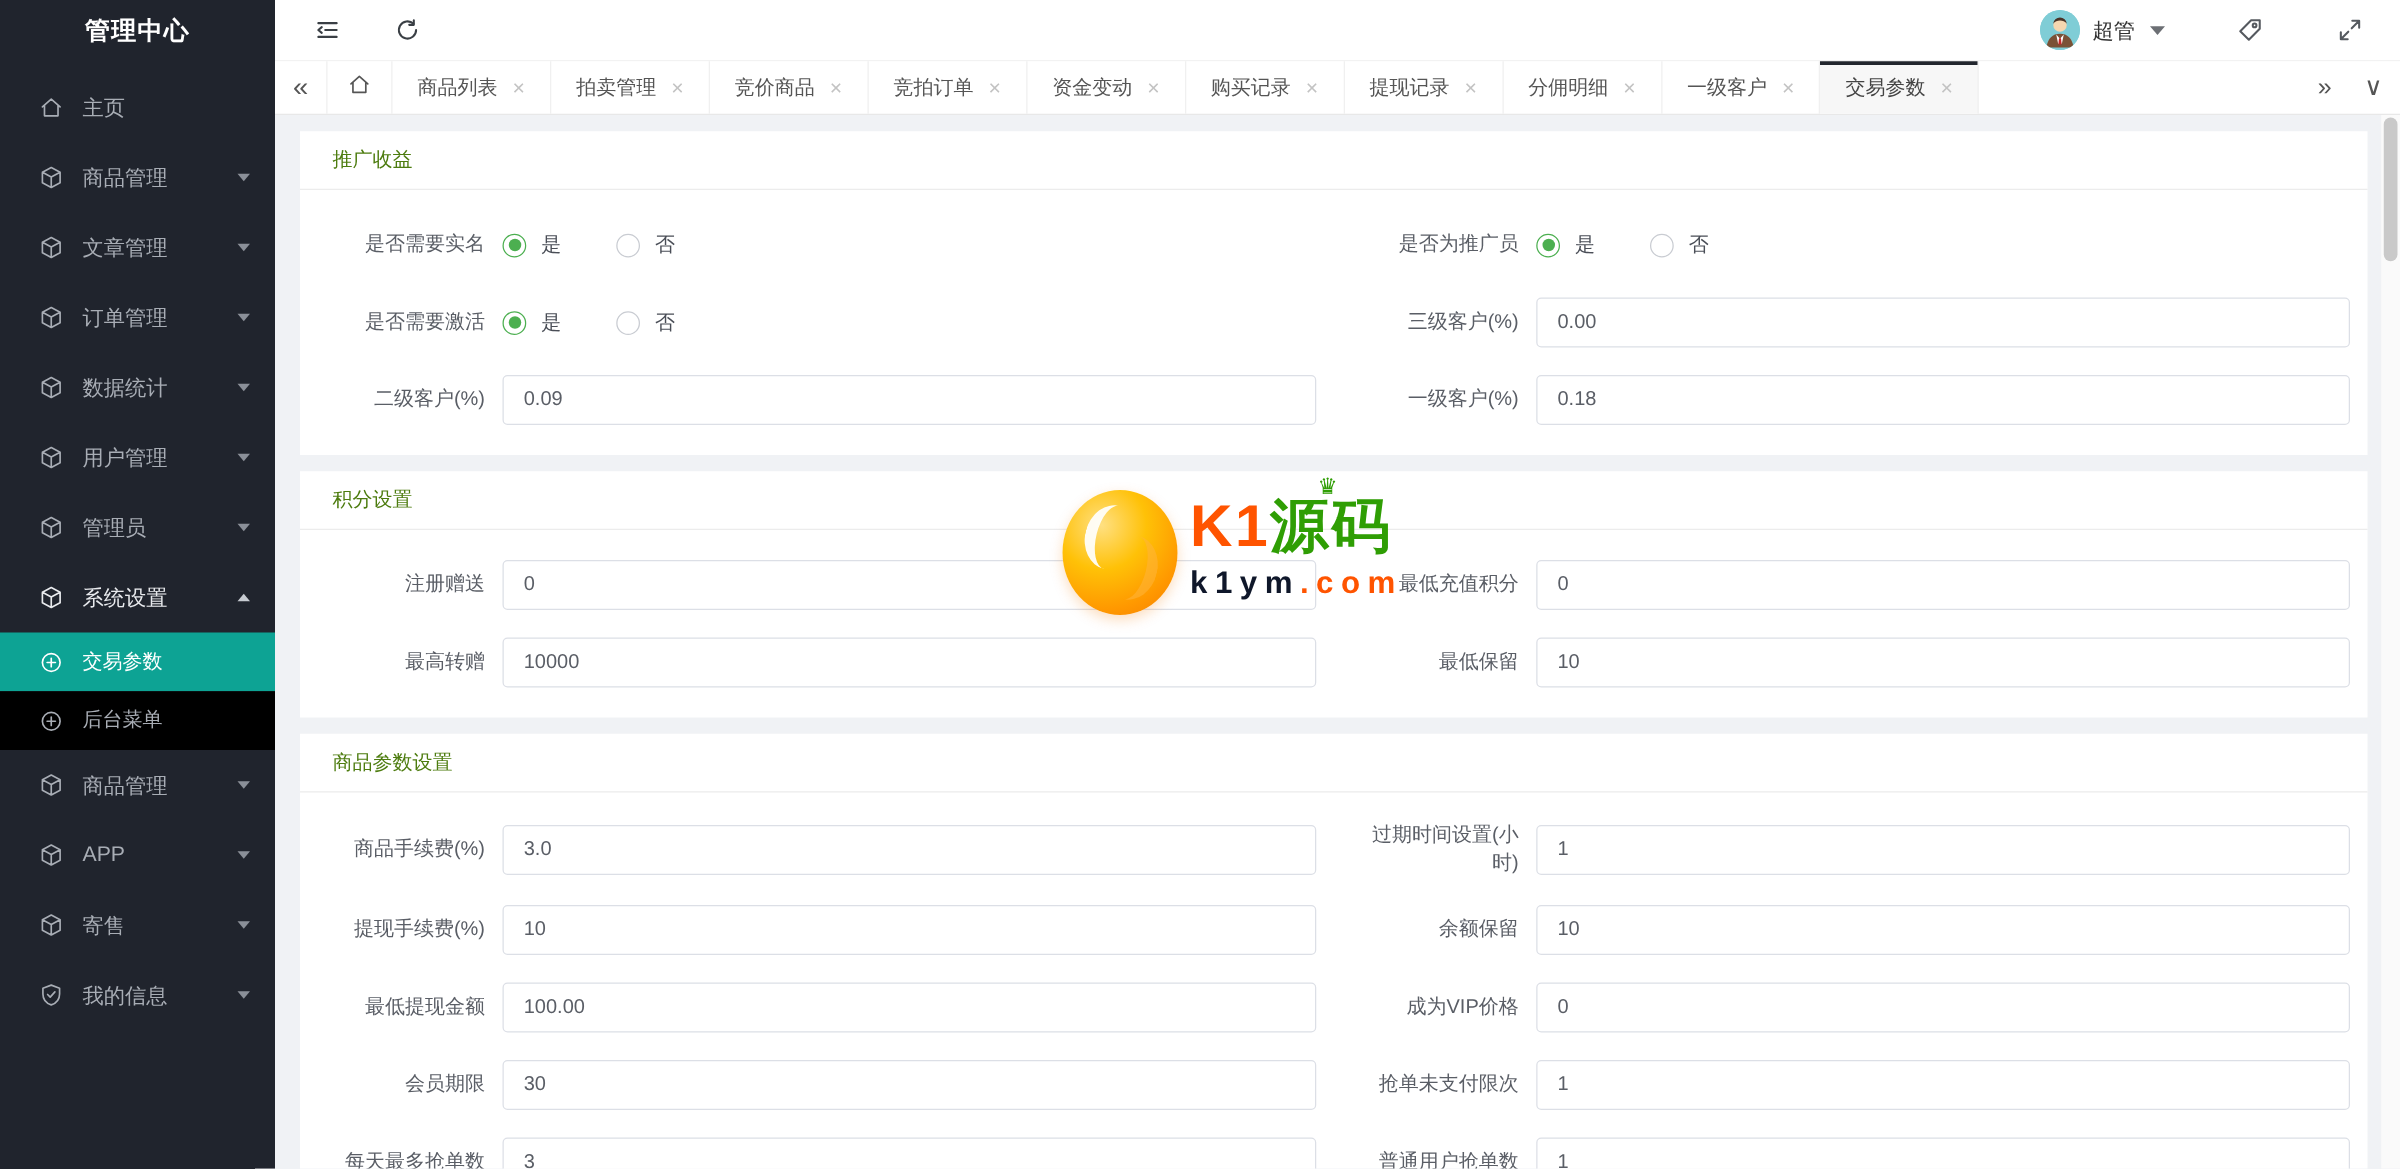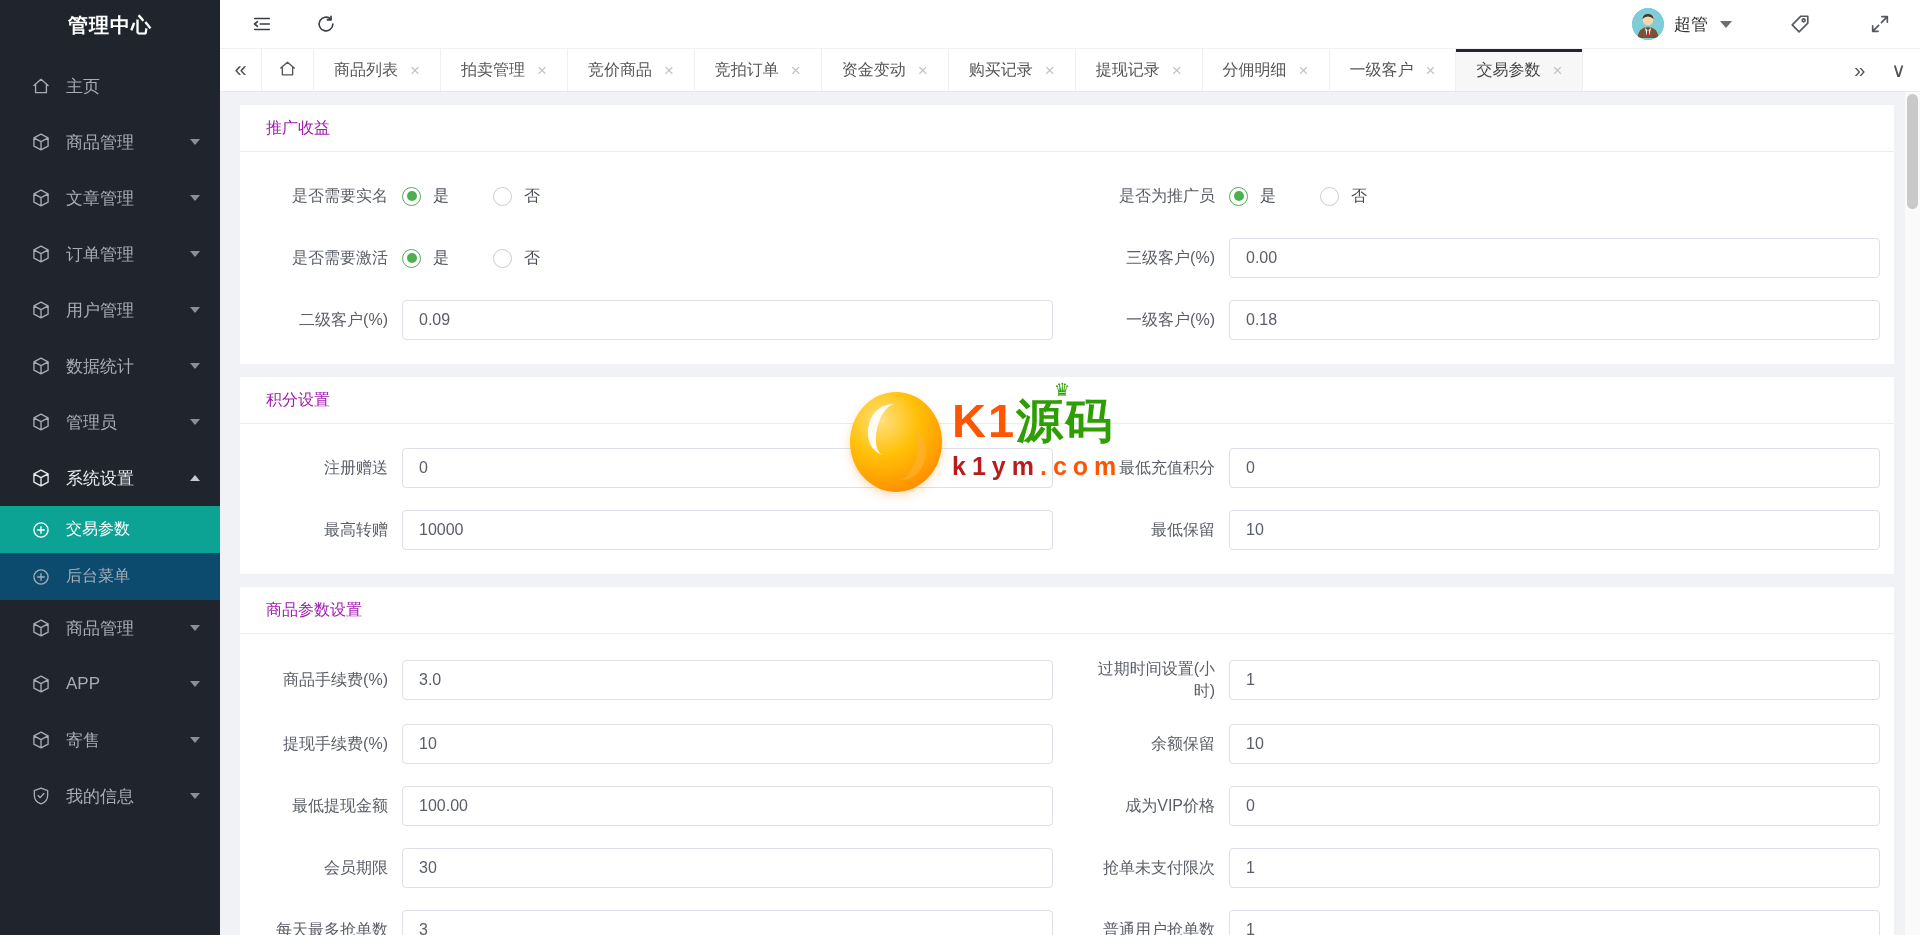--- a/index.html
+++ b/index.html
@@ -7,21 +7,21 @@
     font-family:"Liberation Sans","DejaVu Sans",sans-serif; }
   .app { display:flex; width:1920px; height:935px; }
 
   
   .sidebar { width:220px; height:935px; background:#20242d; flex:0 0 220px; overflow:hidden; }
   .sidebar-title { height:50px; line-height:50px; text-align:center; color:#ffffff;
     font-size:20px; font-weight:bold; letter-spacing:1px; }
   .menu { margin-top:8px; }
   .menu-item { position:relative; height:56px; display:flex; align-items:center;
     padding-left:30px; color:#a8adb5; font-size:17px; cursor:pointer; }
-  .menu-item.sub { height:47px; background:#0c4a6e; font-size:16px; }
+  .menu-item.sub { height:47px; background:#000000; font-size:16px; }
   .menu-item.active { background:#0da394; color:#ffffff; }
   .menu-item.parent-open { color:#e8eaed; }
   .mi-icon { width:22px; height:22px; margin-right:14px; flex:0 0 22px; display:flex;
     align-items:center; justify-content:center; }
   .mi-icon svg { width:20px; height:20px; stroke:currentColor; fill:none;
     stroke-width:1.6; stroke-linecap:round; stroke-linejoin:round; }
   .mi-caret { position:absolute; right:20px; width:0; height:0;
     border-left:5px solid transparent; border-right:5px solid transparent;
     border-top:6px solid #8a8f98; }
   .mi-caret.up { border-top:none; border-bottom:6px solid #c7cbd1; }
@@ -61,21 +61,21 @@
   .tab-home-icon svg { width:19px; height:19px; stroke:#555; fill:none; stroke-width:1.7;
     stroke-linecap:round; stroke-linejoin:round; }
   .tabbar-right { position:absolute; right:14px; top:0; bottom:0; display:flex;
     align-items:center; gap:26px; }
   .tabbar-right .op { color:#555; font-size:20px; cursor:pointer; line-height:1; }
 
   
   .content { position:relative; flex:1; overflow:hidden; padding:13px 26px 0 20px; }
   .panel { background:#fff; margin-bottom:13px; }
   .panel-header { height:47px; display:flex; align-items:center; padding-left:26px;
-    border-bottom:1px solid #ececec; font-size:16px; color:#a21caf; }
+    border-bottom:1px solid #ececec; font-size:16px; color:#4d7c0f; }
   .panel-body { padding:24px 0 2px 0; }
   .form-grid { display:grid; grid-template-columns:1fr 1fr; }
   .form-row { display:flex; margin-bottom:22px; padding-right:14px; }
   .f-label { width:162px; flex:0 0 162px; display:flex; align-items:center;
     justify-content:flex-end; text-align:right; padding-right:14px; font-size:16px;
     color:#5a5e66; line-height:22px; min-height:40px;padding-left:16px; }
   .f-control { flex:1; display:flex; align-items:center; }
   .f-input { width:100%; height:40px; border:1px solid #dcdfe6; border-radius:4px;
     padding:0 16px; font-size:16px; color:#5a5e66; background:#fff; outline:none;
     font-family:inherit; }
@@ -100,21 +100,21 @@
     transform:rotate(14deg); }
   .wm-ball::before { content:""; position:absolute; right:16px; bottom:12px; width:34px; height:52px;
     border-right:9px solid rgba(255,180,60,.55); border-radius:0 50% 50% 0;
     transform:rotate(14deg); }
   .wm-text { margin-left:10px; position:relative; }
   .wm-brand { font-size:47px; font-weight:bold; line-height:58px; letter-spacing:2px; }
   .wm-brand .p1 { color:#ff5400; }
   .wm-brand .p2 { color:#2f9e04; }
   .wm-crown { position:absolute; top:-13px; left:102px; color:#2f9e04; font-size:18px; }
   .wm-domain { font-size:25px; font-weight:bold; letter-spacing:6px; margin-top:2px; }
-  .wm-domain .d1 { color:#b91c1c; }
+  .wm-domain .d1 { color:#0f172a; }
   .wm-domain .d2 { color:#ff5400; }
 
   
   .scrollbar { position:absolute; right:0; top:92px; bottom:0; width:15px; background:#fafafa; }
   .scrollbar .thumb { position:absolute; top:2px; left:2px; width:11px; height:115px;
     background:#c9c9c9; border-radius:6px; cursor:pointer; }
 </style>
 </head>
 <body>
 
@@ -158,30 +158,30 @@
           </span>
       <span class="mi-label">订单管理</span>
       <span class="mi-caret"></span>
     </div>
         <div class="menu-item">
       <span class="mi-icon">
             <svg viewBox="0 0 24 24">
               <path d="M12 2.5 L20.5 7 V17 L12 21.5 L3.5 17 V7 Z M3.5 7 L12 11.5 L20.5 7 M12 11.5 V21.5"></path>
             </svg>
           </span>
+      <span class="mi-label">数据统计</span>
+      <span class="mi-caret"></span>
+    </div>
+        <div class="menu-item">
+      <span class="mi-icon">
+            <svg viewBox="0 0 24 24">
+              <path d="M12 2.5 L20.5 7 V17 L12 21.5 L3.5 17 V7 Z M3.5 7 L12 11.5 L20.5 7 M12 11.5 V21.5"></path>
+            </svg>
+          </span>
       <span class="mi-label">用户管理</span>
-      <span class="mi-caret"></span>
-    </div>
-        <div class="menu-item">
-      <span class="mi-icon">
-            <svg viewBox="0 0 24 24">
-              <path d="M12 2.5 L20.5 7 V17 L12 21.5 L3.5 17 V7 Z M3.5 7 L12 11.5 L20.5 7 M12 11.5 V21.5"></path>
-            </svg>
-          </span>
-      <span class="mi-label">数据统计</span>
       <span class="mi-caret"></span>
     </div>
         <div class="menu-item">
       <span class="mi-icon">
             <svg viewBox="0 0 24 24">
               <path d="M12 2.5 L20.5 7 V17 L12 21.5 L3.5 17 V7 Z M3.5 7 L12 11.5 L20.5 7 M12 11.5 V21.5"></path>
             </svg>
           </span>
       <span class="mi-label">管理员</span>
       <span class="mi-caret"></span>

